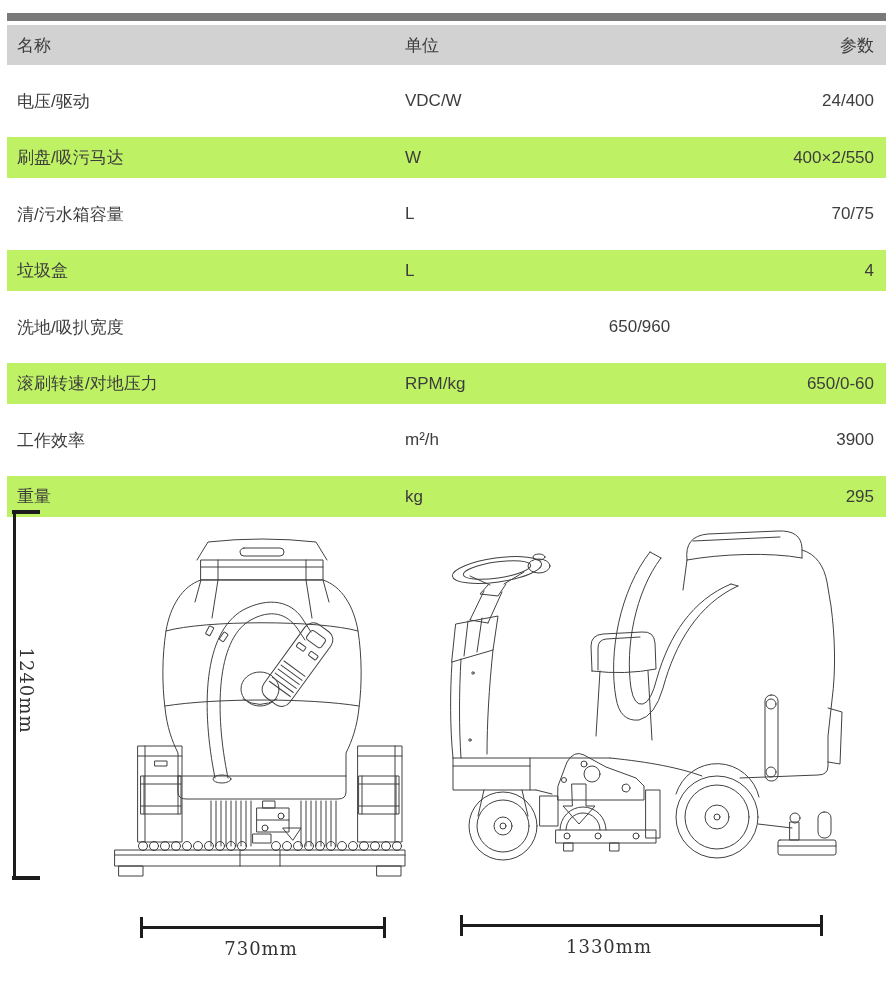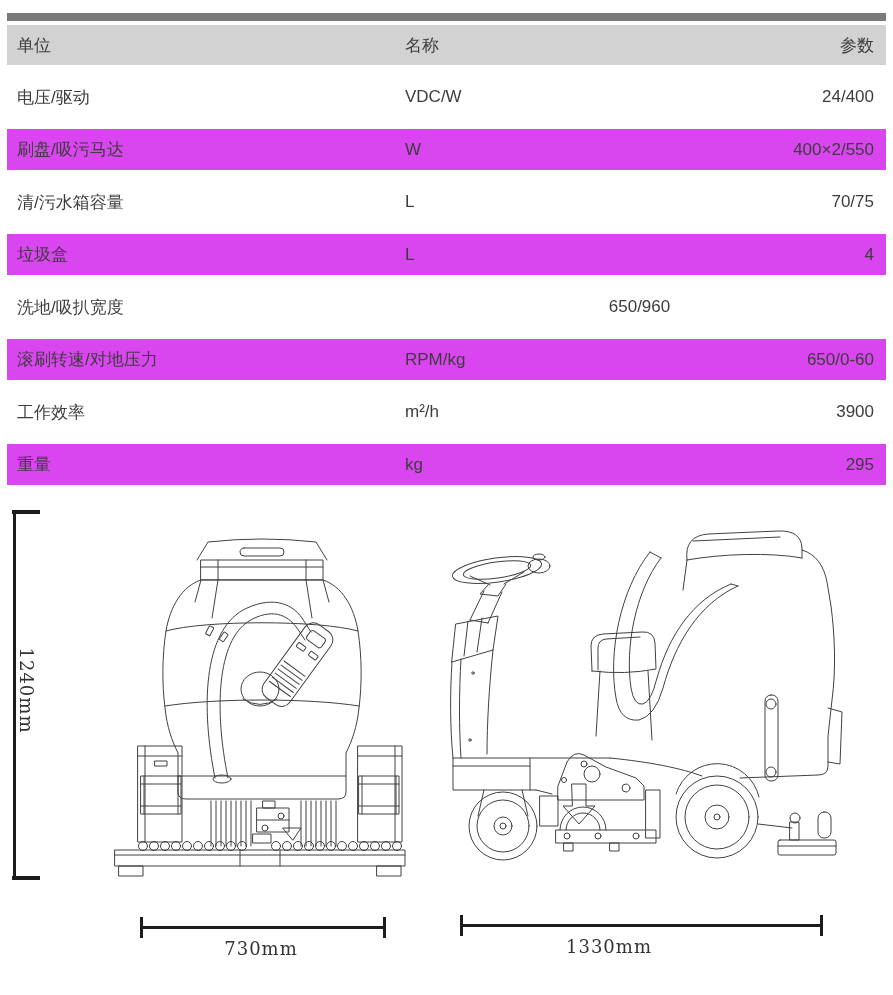--- a/index.html
+++ b/index.html
@@ -14,22 +14,22 @@
   #bar-bottom{top:453px;}
 
   
   .spec{position:absolute;left:7px;top:25px;width:879px;font-size:17px;}
   .spec-row{
     display:grid;grid-template-columns:388px 1fr auto;
     align-items:center;padding:0 12px 0 10px;box-sizing:border-box;
   }
   .spec-row .cell-val{text-align:center;}
   .row-header{height:40px;background:#d2d2d2;}
-  .row-white{height:64px;background:#ffffff;}
-  .row-gray{height:41px;background:#d946ef;}
+  .row-white{height:72px;background:#ffffff;}
+  .row-gray{height:41px;background:#bef264;}
 
   
   .dim{position:absolute;background:#1c1c1c;}
   #dimh-line{left:13px;top:510px;width:3px;height:370px;}
   #dimh-cap-top{left:12px;top:510px;width:28px;height:4px;}
   #dimh-cap-bot{left:12px;top:876px;width:28px;height:4px;}
   .dim-label{
     position:absolute;font-family:"DejaVu Serif","Liberation Serif",serif;
     font-size:18px;color:#333;letter-spacing:1px;
   }
@@ -49,22 +49,22 @@
   svg .ln{stroke:#414141;fill:none;stroke-width:1;stroke-linejoin:round;stroke-linecap:round;}
 </style>
 </head>
 <body>
 
 <div class="hbar" id="bar-top"></div>
 <div class="hbar" id="bar-bottom"></div>
 
 <div class="spec">
   <div class="spec-row row-header">
+    <div>名称</div>
     <div>单位</div>
-    <div>名称</div>
     <div class="cell-val">参数</div>
   </div>
 
   <div class="spec-row row-white">
     <div class="cell-name">电压/驱动</div>
     <div class="cell-unit">VDC/W</div>
     <div class="cell-val">24/400</div>
   </div>
   <div class="spec-row row-gray">
     <div class="cell-name">刷盘/吸污马达</div>

